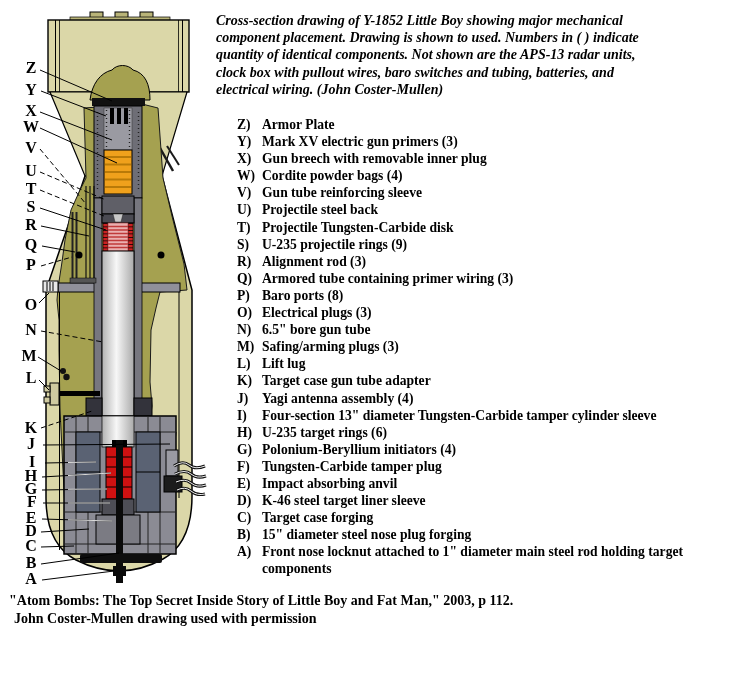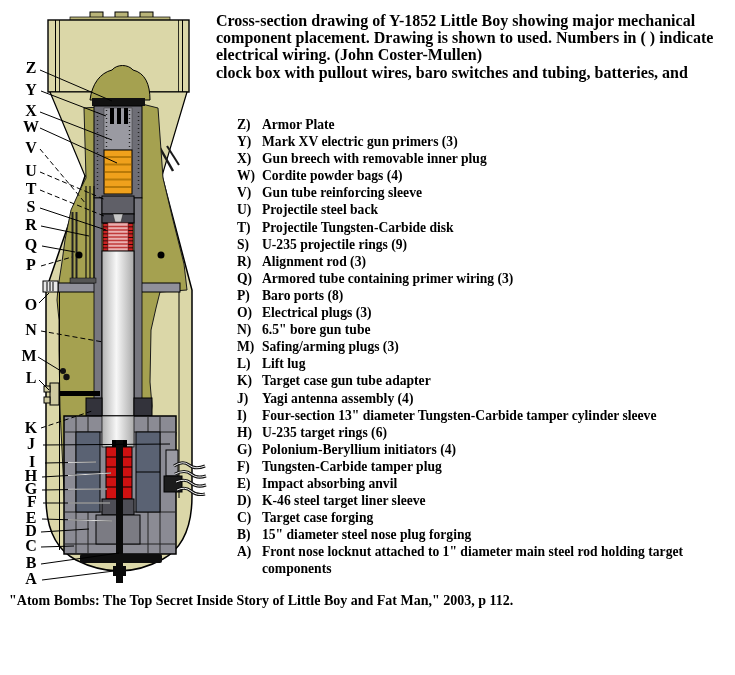--- a/index.html
+++ b/index.html
@@ -1,18 +1,18 @@
 <!DOCTYPE html>
 <html><head>
 <meta charset="utf-8">
 <style>
   html,body{margin:0;padding:0;background:#fff;}
   body{width:735px;height:675px;position:relative;overflow:hidden;
        font-family:"Liberation Serif", serif;font-weight:bold;color:#000;}
-  .intro{position:absolute;left:216px;top:12px;width:516px;font-size:16px;line-height:17.2px;}
+  .intro{position:absolute;left:216px;top:12px;width:516px;font-size:14px;line-height:17.2px;font-style:italic;}
   .legend{position:absolute;left:237px;top:116px;width:500px;font-size:13.6px;line-height:17.1px;}
   .lrow{display:flex;}
   .lab{flex:none;width:25px;}
   .txt{flex:1;}
   .citation{position:absolute;left:9px;top:592px;width:640px;font-size:14px;line-height:17.5px;}
   .cit2{padding-left:5px;}
   svg{position:absolute;left:0;top:0;}
   .callout{font-family:"Liberation Serif",serif;font-weight:bold;font-size:16px;}
 </style>
 </head>
@@ -257,22 +257,23 @@
     <text x="31" y="536">D</text>
     <text x="31" y="551">C</text>
     <text x="31" y="568">B</text>
     <text x="31" y="584">A</text>
   </g>
 </svg>
 
 <div class="intro">
   <div>Cross-section drawing of Y-1852 Little Boy showing major mechanical</div>
   <div>component placement. Drawing is shown to used.  Numbers in ( ) indicate</div>
+  <div>quantity of identical components.  Not shown are the APS-13 radar units,</div>
+  <div>clock box with pullout wires, baro switches and tubing, batteries, and</div>
   <div>electrical wiring.  (John Coster-Mullen)</div>
-  <div>clock box with pullout wires, baro switches and tubing, batteries, and</div>
 </div>
 
 <div class="legend">
   <div class="lrow">
       <span class="lab">Z)</span>
       <span class="txt">Armor Plate</span>
     </div>
   <div class="lrow">
       <span class="lab">Y)</span>
       <span class="txt">Mark XV electric gun primers (3)</span>
@@ -370,13 +371,14 @@
       <span class="txt">15" diameter steel nose plug forging</span>
     </div>
   <div class="lrow">
       <span class="lab">A)</span>
       <span class="txt">Front nose locknut attached to 1" diameter main steel rod holding target components</span>
     </div>
 </div>
 
 <div class="citation">
   <div>"Atom Bombs: The Top Secret Inside Story of Little Boy and Fat Man," 2003, p 112.</div>
+  <div class="cit2">John Coster-Mullen drawing used with permission</div>
 </div>
 
 </body></html>

